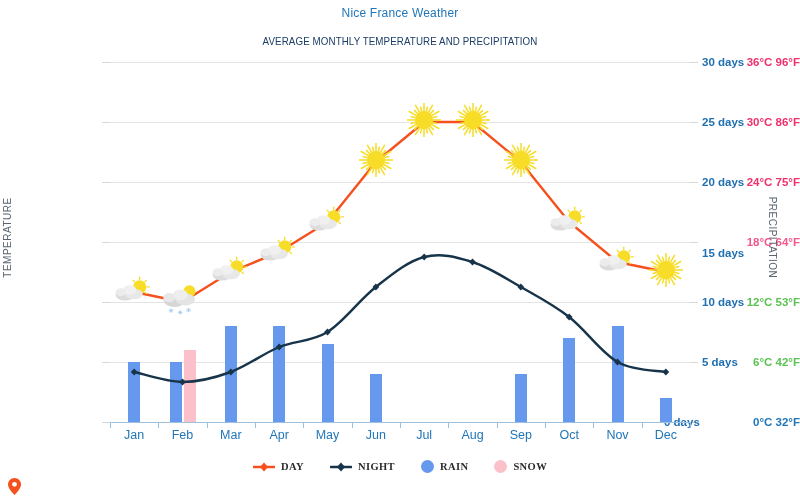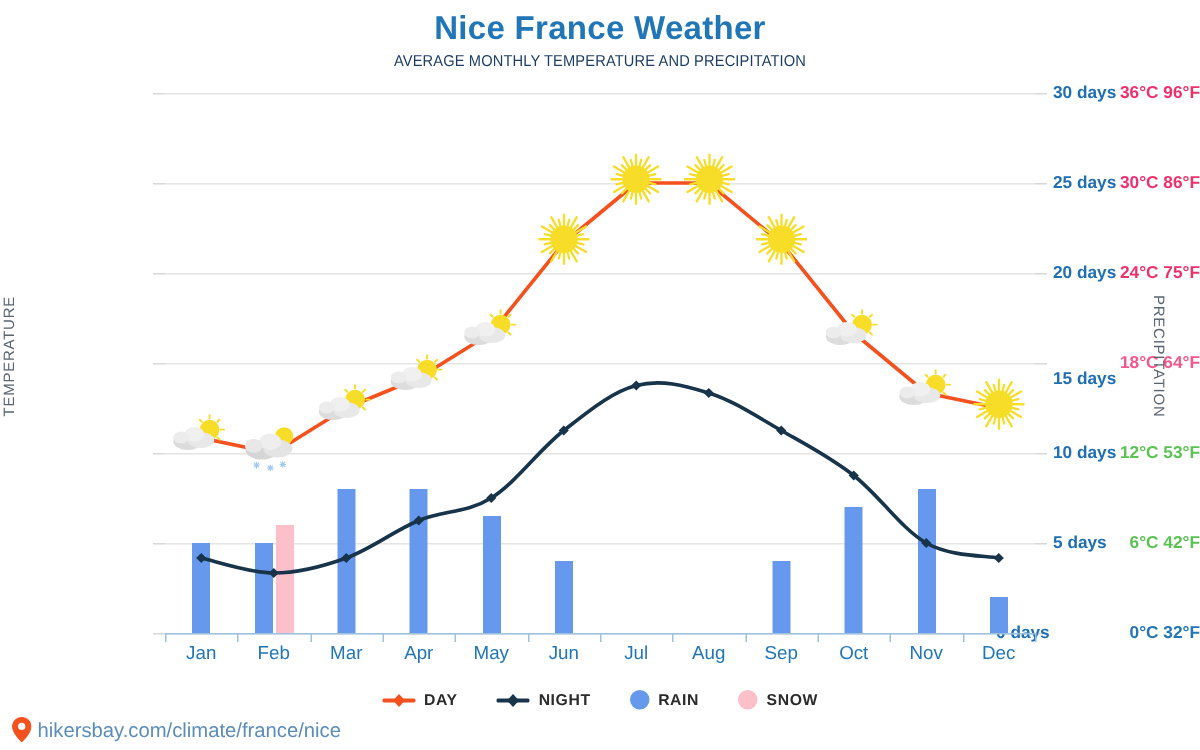--- a/index.html
+++ b/index.html
@@ -6,21 +6,21 @@
   body{
     width:800px;height:500px;background:#ffffff;
     font-family:"Liberation Sans", sans-serif;
     overflow:hidden;position:relative;
   }
   #root{position:absolute;left:0;top:0;width:800px;height:500px;}
 
   
   .title{
     position:absolute;left:0;top:6px;width:800px;text-align:center;
-    font-size:22px;color:#2176b8;font-weight:700;letter-spacing:.2px;
+    font-size:12px;color:#2176b8;font-weight:400;letter-spacing:.2px;
   }
   .subtitle{
     position:absolute;left:0;top:35px;width:800px;text-align:center;
     font-size:10.5px;color:#1b3d66;letter-spacing:.1px;
     font-family:"Liberation Sans Narrow","Liberation Sans",sans-serif;
     transform:scaleX(.93);
   }
   .gridline{
     position:absolute;left:0;width:580px;height:1px;background:#e4e4e4;
   }
@@ -76,21 +76,21 @@
   .wicon{position:absolute;transform:translate(-50%,-50%);}
 
   
   .legend{
     position:absolute;left:0;top:460px;width:800px;
     display:flex;justify-content:center;align-items:center;gap:26px;
   }
   .legend-item{display:flex;align-items:center;gap:6px;}
   .legend-label{
     font-size:11.5px;font-weight:700;color:#2b2b2b;letter-spacing:.4px;
-    font-family:Liberation Sans, sans-serif;
+    font-family:Liberation Serif, serif;
     font-size:10.5px;
   }
   .legend-dot{width:13px;height:13px;border-radius:50%;display:block;}
 
   
   .footer{
     position:absolute;left:8px;top:478px;display:flex;align-items:center;gap:4px;
   }
   .footer-text{font-size:13.5px;color:#5b8db8;}
 </style>
@@ -513,16 +513,15 @@
       </div>
     </div>
 
   <div class="footer">
     <span style="display:block;line-height:0;">
       <svg width="13" height="17" viewBox="0 0 13 17">
         <path d="M6.5 0C2.9 0 0 2.9 0 6.5C0 11 6.5 17 6.5 17S13 11 13 6.5C13 2.9 10.1 0 6.5 0Z" fill="#f4511e"></path>
         <circle cx="6.5" cy="6.3" r="2.4" fill="#ffffff"></circle>
       </svg>
     </span>
-    <span class="footer-text">hikersbay.com/climate/france/nice</span>
   </div>
 
 </div>
 
 </body></html>

